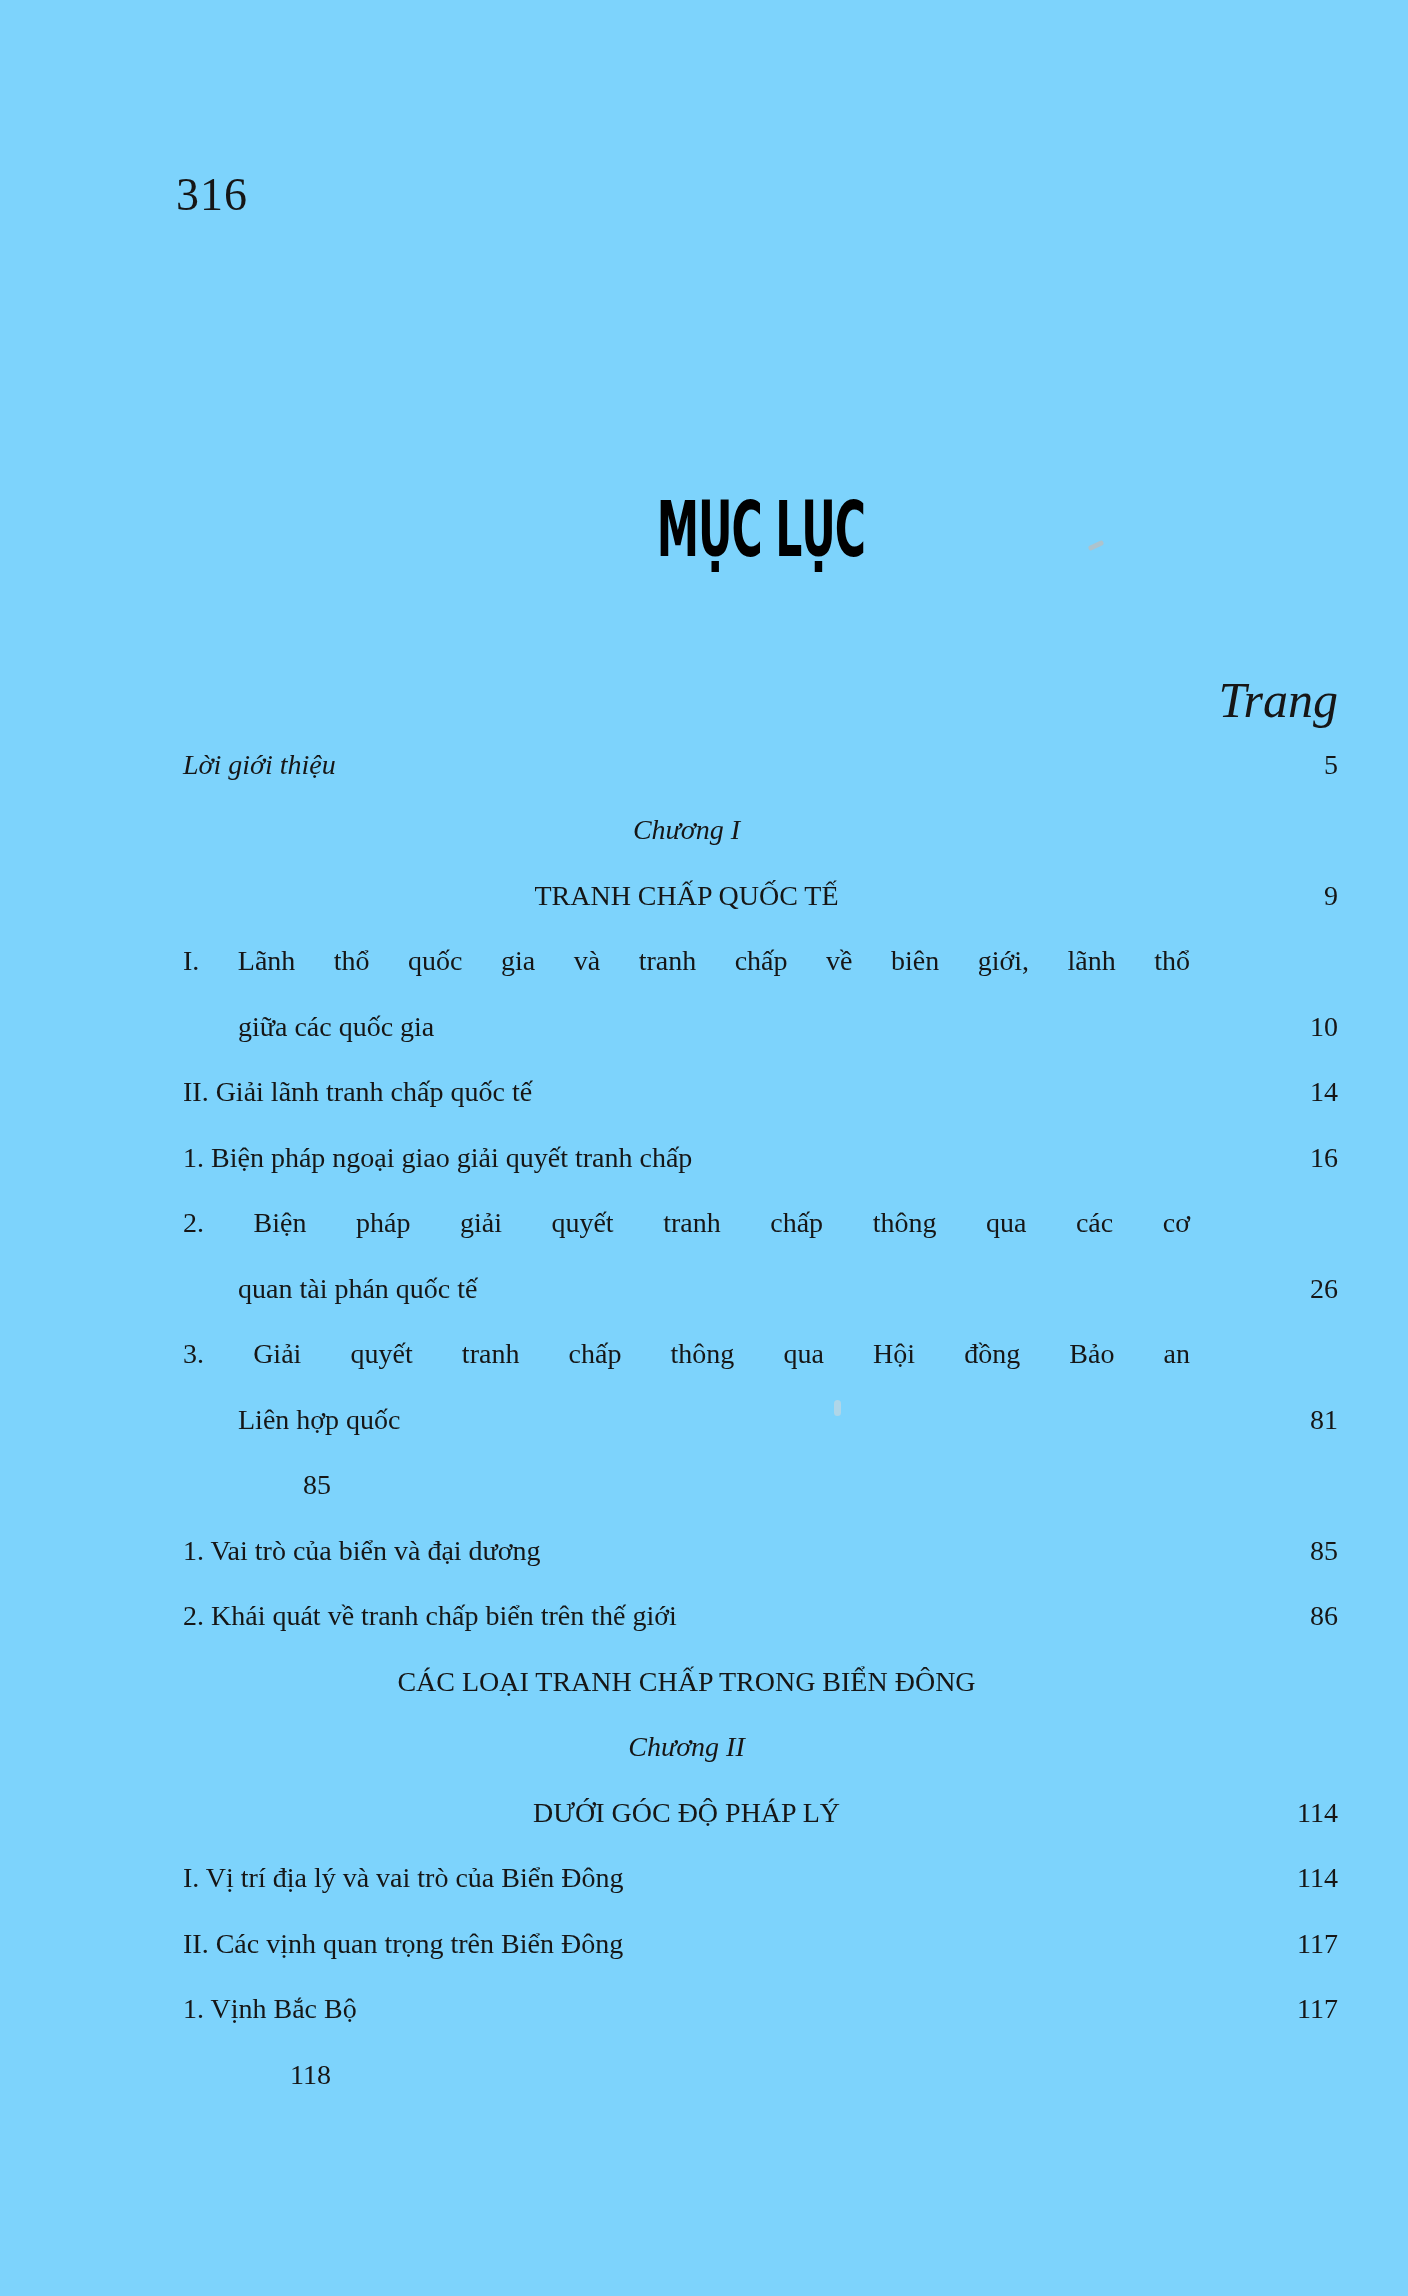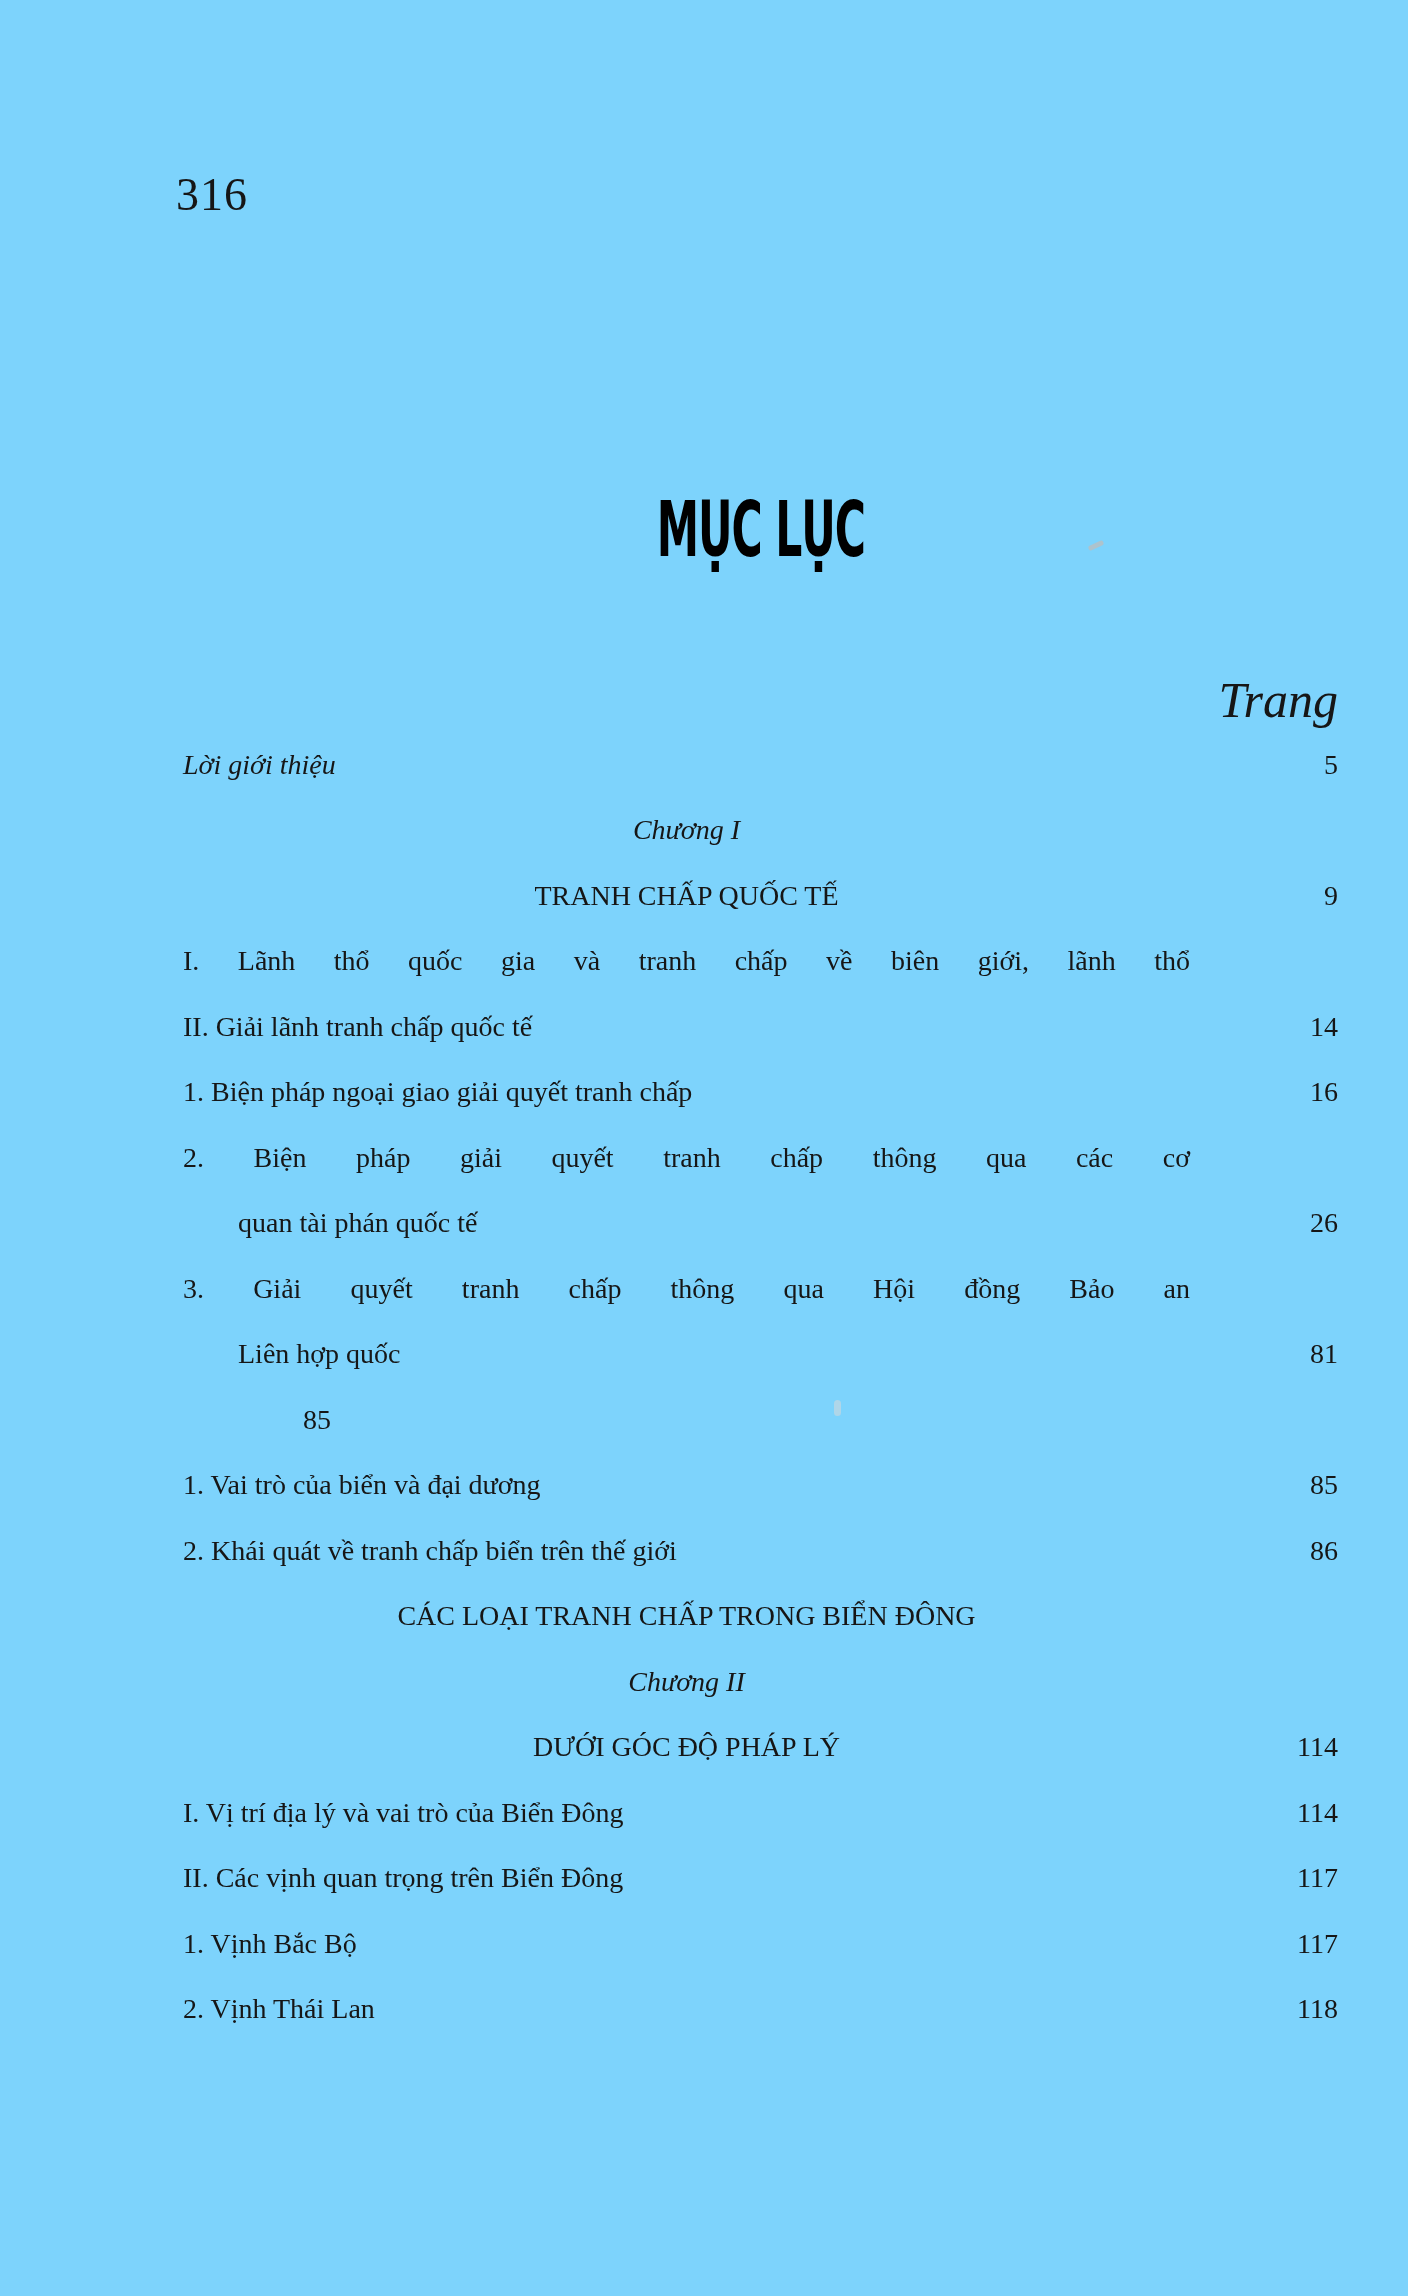--- a/index.html
+++ b/index.html
@@ -87,20 +87,24 @@
         <span class="p"></span>
       </div>
       <div class="row center">
         <span class="t">TRANH CHẤP QUỐC TẾ</span>
         <span class="p">9</span>
       </div>
       <div class="row justify">
         <span class="t">I. Lãnh thổ quốc gia và tranh chấp về biên giới, lãnh thổ</span>
         <span class="p"></span>
       </div>
+      <div class="row indent">
+        <span class="t">giữa các quốc gia</span>
+        <span class="p">10</span>
+      </div>
       <div class="row">
         <span class="t">II. Giải lãnh tranh chấp quốc tế</span>
         <span class="p">14</span>
       </div>
       <div class="row">
         <span class="t">1. Biện pháp ngoại giao giải quyết tranh chấp</span>
         <span class="p">16</span>
       </div>
       <div class="row justify">
         <span class="t">2. Biện pháp giải quyết tranh chấp thông qua các cơ</span>
@@ -147,18 +151,17 @@
       </div>
       <div class="row">
         <span class="t">II. Các vịnh quan trọng trên Biển Đông</span>
         <span class="p">117</span>
       </div>
       <div class="row">
         <span class="t">1. Vịnh Bắc Bộ</span>
         <span class="p">117</span>
       </div>
       <div class="row">
-        <span class="t">2. Vịnh Thái Lan</span>
         <span class="p">118</span>
       </div>
     </div>
 
 </div>
 
 </body></html>

